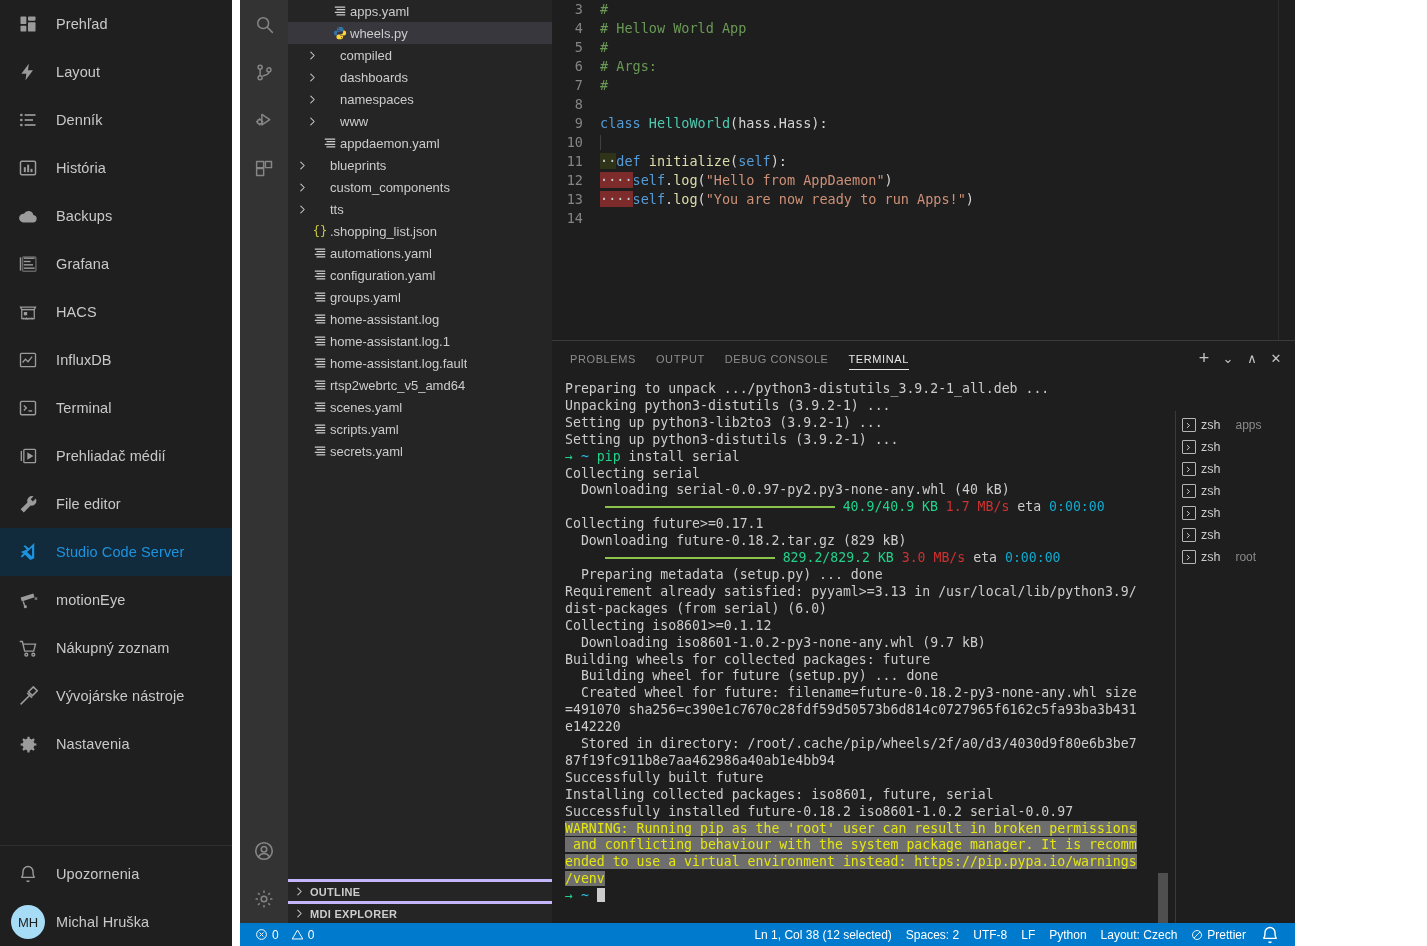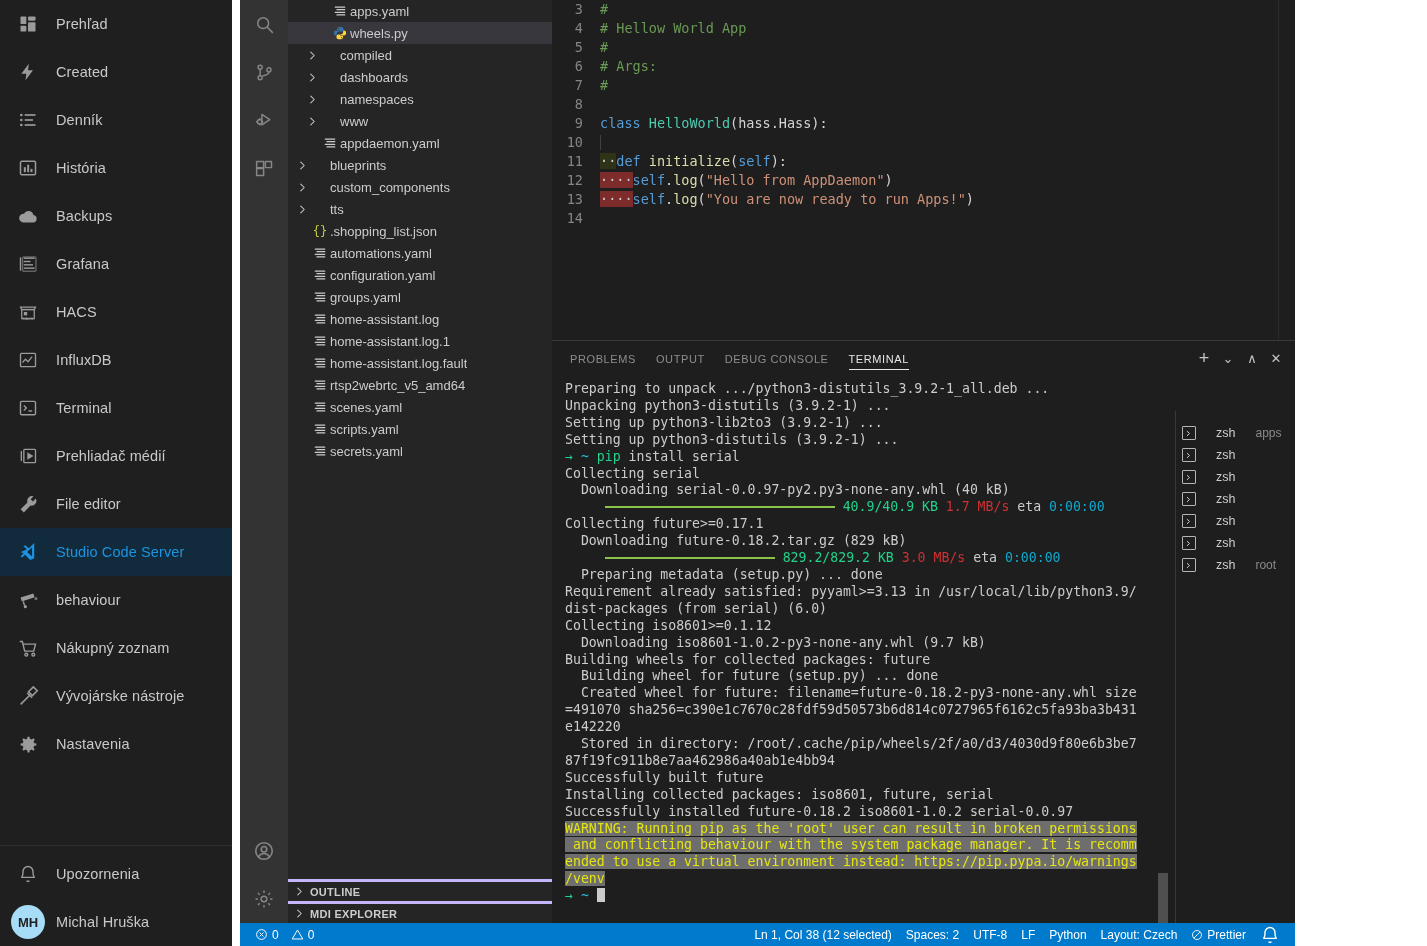--- a/index.html
+++ b/index.html
@@ -25,21 +25,21 @@
     width: 56px; min-width:56px; display:flex; align-items:center; justify-content:center;
     color:#9b9b9b;
   }
   .ha-item.active { background: #112b3c; }
   .ha-item.active .ha-lbl { color: #1d93df; }
   .ha-item.active .ha-ico { color: #1d93df; }
   .ha-lbl { font-size: 14.5px; letter-spacing: .1px; }
   .ha-sep { height:1px; background:#2e2e2e; margin: 4px 0 4px 0; }
   .ha-avatar {
     width: 34px; height:34px; border-radius: 50%; background:#a6dcf5; color:#1f1f1f;
-    display:flex; align-items:center; justify-content:center; font-size:13px; font-weight:700;
+    display:flex; align-items:center; justify-content:center; font-size:13px; font-weight:400;
   }
   .ha-scroll {
     position:absolute; right:0; top:0; width:8px; height:946px; background:#c8c8c8;
   }
 
   
   .vsc {
     position:absolute; left:240px; top:0; width:1055px; height:946px;
     background:#1e1e1e; color:#cccccc; overflow:hidden;
     font-family:"Liberation Sans", sans-serif;
@@ -129,24 +129,24 @@
   .bar-line { display:inline-block; width:230px; height:0; border-top:2px solid #8bc34a; vertical-align:3px; }
   .bar-line2 { display:inline-block; width:170px; height:0; border-top:2px solid #8bc34a; vertical-align:3px; }
   .cursor-block { display:inline-block; width:8px; height:14px; background:#cccccc; vertical-align:-2px; }
 
   .term-scroll { position:absolute; right:127px; top:497px; width:10px; height:70px; background:#4f4f4f; }
 
   .term-list {
     position:absolute; right:0; top:35px; width:120px; bottom:0;
     border-left:1px solid #3a3a3a; padding-top:7px; font-size:12.5px;
   }
-  .tl-item { display:flex; align-items:flex-end; height:22px; padding-left:6px; color:#cccccc; cursor:pointer; gap:20px; }
+  .tl-item { display:flex; align-items:flex-start; height:22px; padding-left:6px; color:#cccccc; cursor:pointer; gap:5px; }
   .tl-ico { width:14px; height:14px; border:1px solid #b5b5b5; display:flex; align-items:center;
             justify-content:center; font-size:9px; color:#cfcfcf; border-radius:1px; }
-  .tl-sub { color:#8a8a8a; font-size:12px; }
+  .tl-sub { color:#8a8a8a; font-size:12px;margin-left:10px; }
 
   
   .statusbar {
     position:absolute; left:0; bottom:0; width:1055px; height:23px; background:#007acc;
     display:flex; align-items:center; color:#ffffff; font-size:12px;
   }
   .sb-left { display:flex; align-items:center; padding-left:8px; gap:4px; }
   .sb-right { margin-left:auto; display:flex; align-items:center; padding-right:8px; }
   .sb-item { padding:0 7px; height:23px; display:flex; align-items:center; gap:4px; cursor:pointer; white-space:nowrap; }
 
@@ -170,21 +170,21 @@
             </svg>
           </span>
           <span class="ha-lbl">Prehľad</span>
         </div>
         <div class="ha-item">
           <span class="ha-ico">
             <svg width="20" height="20" viewBox="0 0 24 24" fill="currentColor">
               <path d="M13 2 4 14h6l-1 8 9-12h-6z"></path>
             </svg>
           </span>
-          <span class="ha-lbl">Created</span>
+          <span class="ha-lbl">Layout</span>
         </div>
         <div class="ha-item">
           <span class="ha-ico">
             <svg width="20" height="20" viewBox="0 0 24 24" fill="currentColor">
               <circle cx="4" cy="6" r="1.6"></circle>
               <circle cx="4" cy="12" r="1.6"></circle>
               <circle cx="4" cy="18" r="1.6"></circle>
               <rect x="8" y="5" width="13" height="2"></rect>
               <rect x="8" y="11" width="10" height="2"></rect>
               <rect x="8" y="17" width="13" height="2"></rect>
@@ -282,21 +282,21 @@
         </div>
         <div class="ha-item">
           <span class="ha-ico">
             <svg width="21" height="21" viewBox="0 0 24 24" fill="currentColor">
               <path d="M3 8.6 17.5 4l1.4 4.4L4.4 13z"></path>
               <path d="M6 13.2l1.6 4.9" stroke="currentColor" stroke-width="1.6" fill="none"></path>
               <circle cx="8.4" cy="19" r="1.8"></circle>
               <path d="M19 8.3h3v3h-3z" opacity=".7"></path>
             </svg>
           </span>
-          <span class="ha-lbl">behaviour</span>
+          <span class="ha-lbl">motionEye</span>
         </div>
         <div class="ha-item">
           <span class="ha-ico">
             <svg width="21" height="21" viewBox="0 0 24 24" fill="none" stroke="currentColor" stroke-width="1.6">
               <path d="M2 4h3l2.6 11h10.3l2.1-8H6.3"></path>
               <circle cx="9.5" cy="19" r="1.6"></circle>
               <circle cx="17.5" cy="19" r="1.6"></circle>
             </svg>
           </span>
           <span class="ha-lbl">Nákupný zoznam</span>

